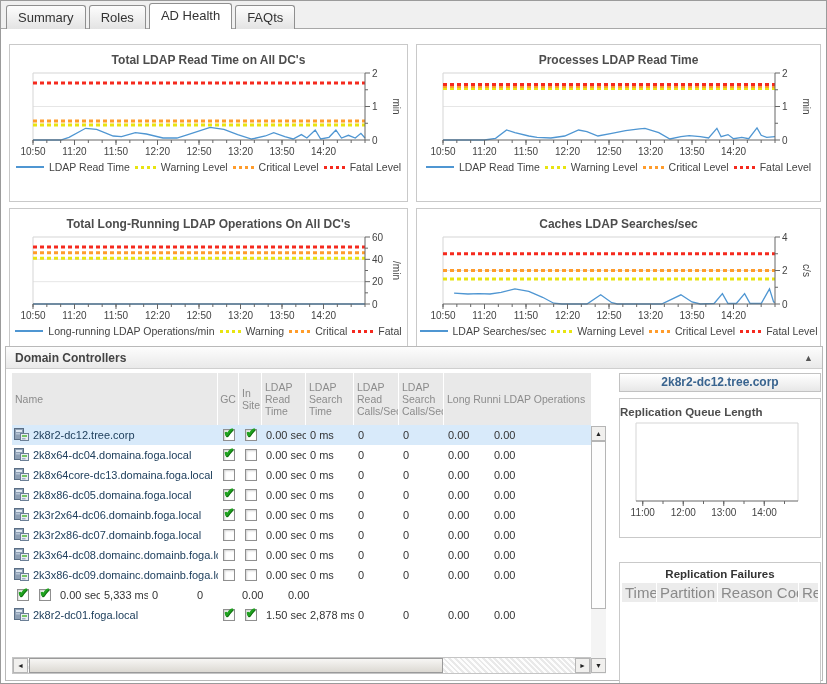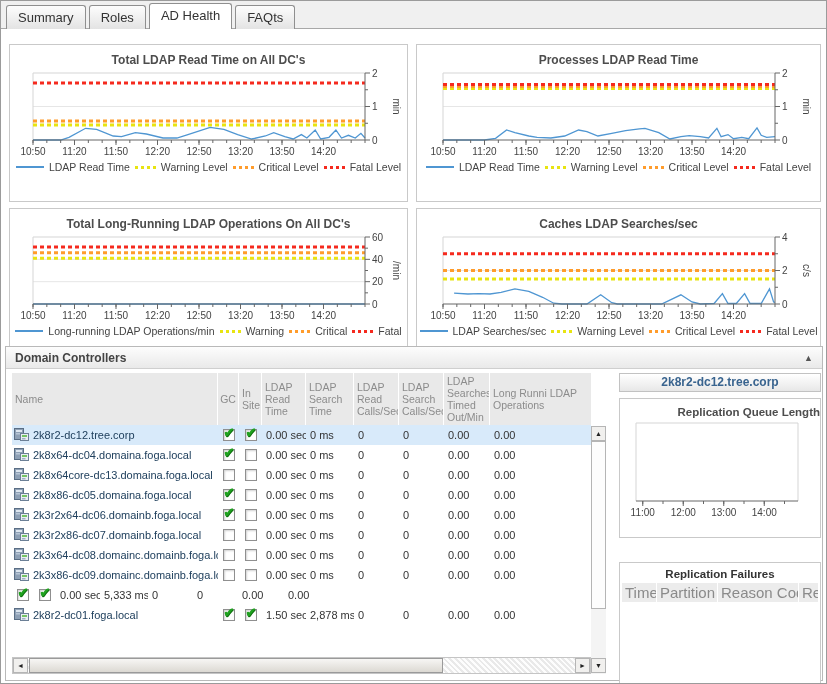--- a/index.html
+++ b/index.html
@@ -62,21 +62,21 @@
   .hbtn-r { position:absolute; right:0; top:0; height:15px; }
   .hthumb { position:absolute; left:16px; top:0; width:414px; height:15px;
             background:linear-gradient(#f7f6f4,#dcd9d3); border:1px solid #9a9a9a; }
 
   
   .detail { margin-left:13px; width:202px; }
   .host-btn { height:19px; border:1px solid #c2c2c2; background:linear-gradient(#ffffff,#e7e7e7);
               color:#39648f; font-weight:bold; font-size:12px; text-align:center; line-height:17px;
               white-space:nowrap; overflow:hidden; }
   .queue-box { margin-top:6px; border:1px solid #c9c9c9; height:140px; background:#fff; }
-  .sub-title { text-align:right; font-size:11.5px; font-weight:bold; color:#4d4d4d; margin-top:7px; }
+  .sub-title { text-align:left; font-size:11.5px; font-weight:bold; color:#4d4d4d; margin-top:7px; }
   .fail-box { margin-top:24px; border:1px solid #c9c9c9; height:148px; background:#fff; }
   .fail-title { text-align:center; font-size:11.5px; font-weight:bold; color:#333; margin-top:5px; }
   .fail-head { display:flex; gap:1px; padding:3px 2px 0 2px; }
   .fh { background:#ececec; color:#8a8a8a; font-size:15px; padding:1px 3px; white-space:nowrap; overflow:hidden; }
 </style>
 </head>
 <body>
 
 <div class="window">
 
@@ -400,21 +400,20 @@
       <div class="table-wrap">
         <div class="tbl">
           <div class="thead">
               <div class="th c0">Name</div>
               <div class="th c1">GC</div>
               <div class="th c2">In Site</div>
               <div class="th c3">LDAP Read Time</div>
               <div class="th c4">LDAP Search Time</div>
               <div class="th c5">LDAP Read Calls/Sec</div>
               <div class="th c6">LDAP Search Calls/Sec</div>
-              <div class="th c7">LDAP Searches Timed Out/Min</div>
               <div class="th c8">Long Runni LDAP Operations</div>
             </div>
           <div id="rows">
               <div class="trow selected">
                 <div class="name-cell">
                   <span><svg width="15" height="14" viewBox="0 0 15 14">
                       <rect x="0.5" y="1.5" width="9" height="11" fill="#8ea0b5" stroke="#5a6e85"></rect>
                       <rect x="2" y="3" width="6" height="2" fill="#dfe7f0"></rect>
                       <rect x="2" y="6" width="6" height="1.5" fill="#b8c6d6"></rect>
                       <rect x="6.5" y="6.5" width="8" height="7" fill="#e9eef3" stroke="#6b7f96"></rect>

